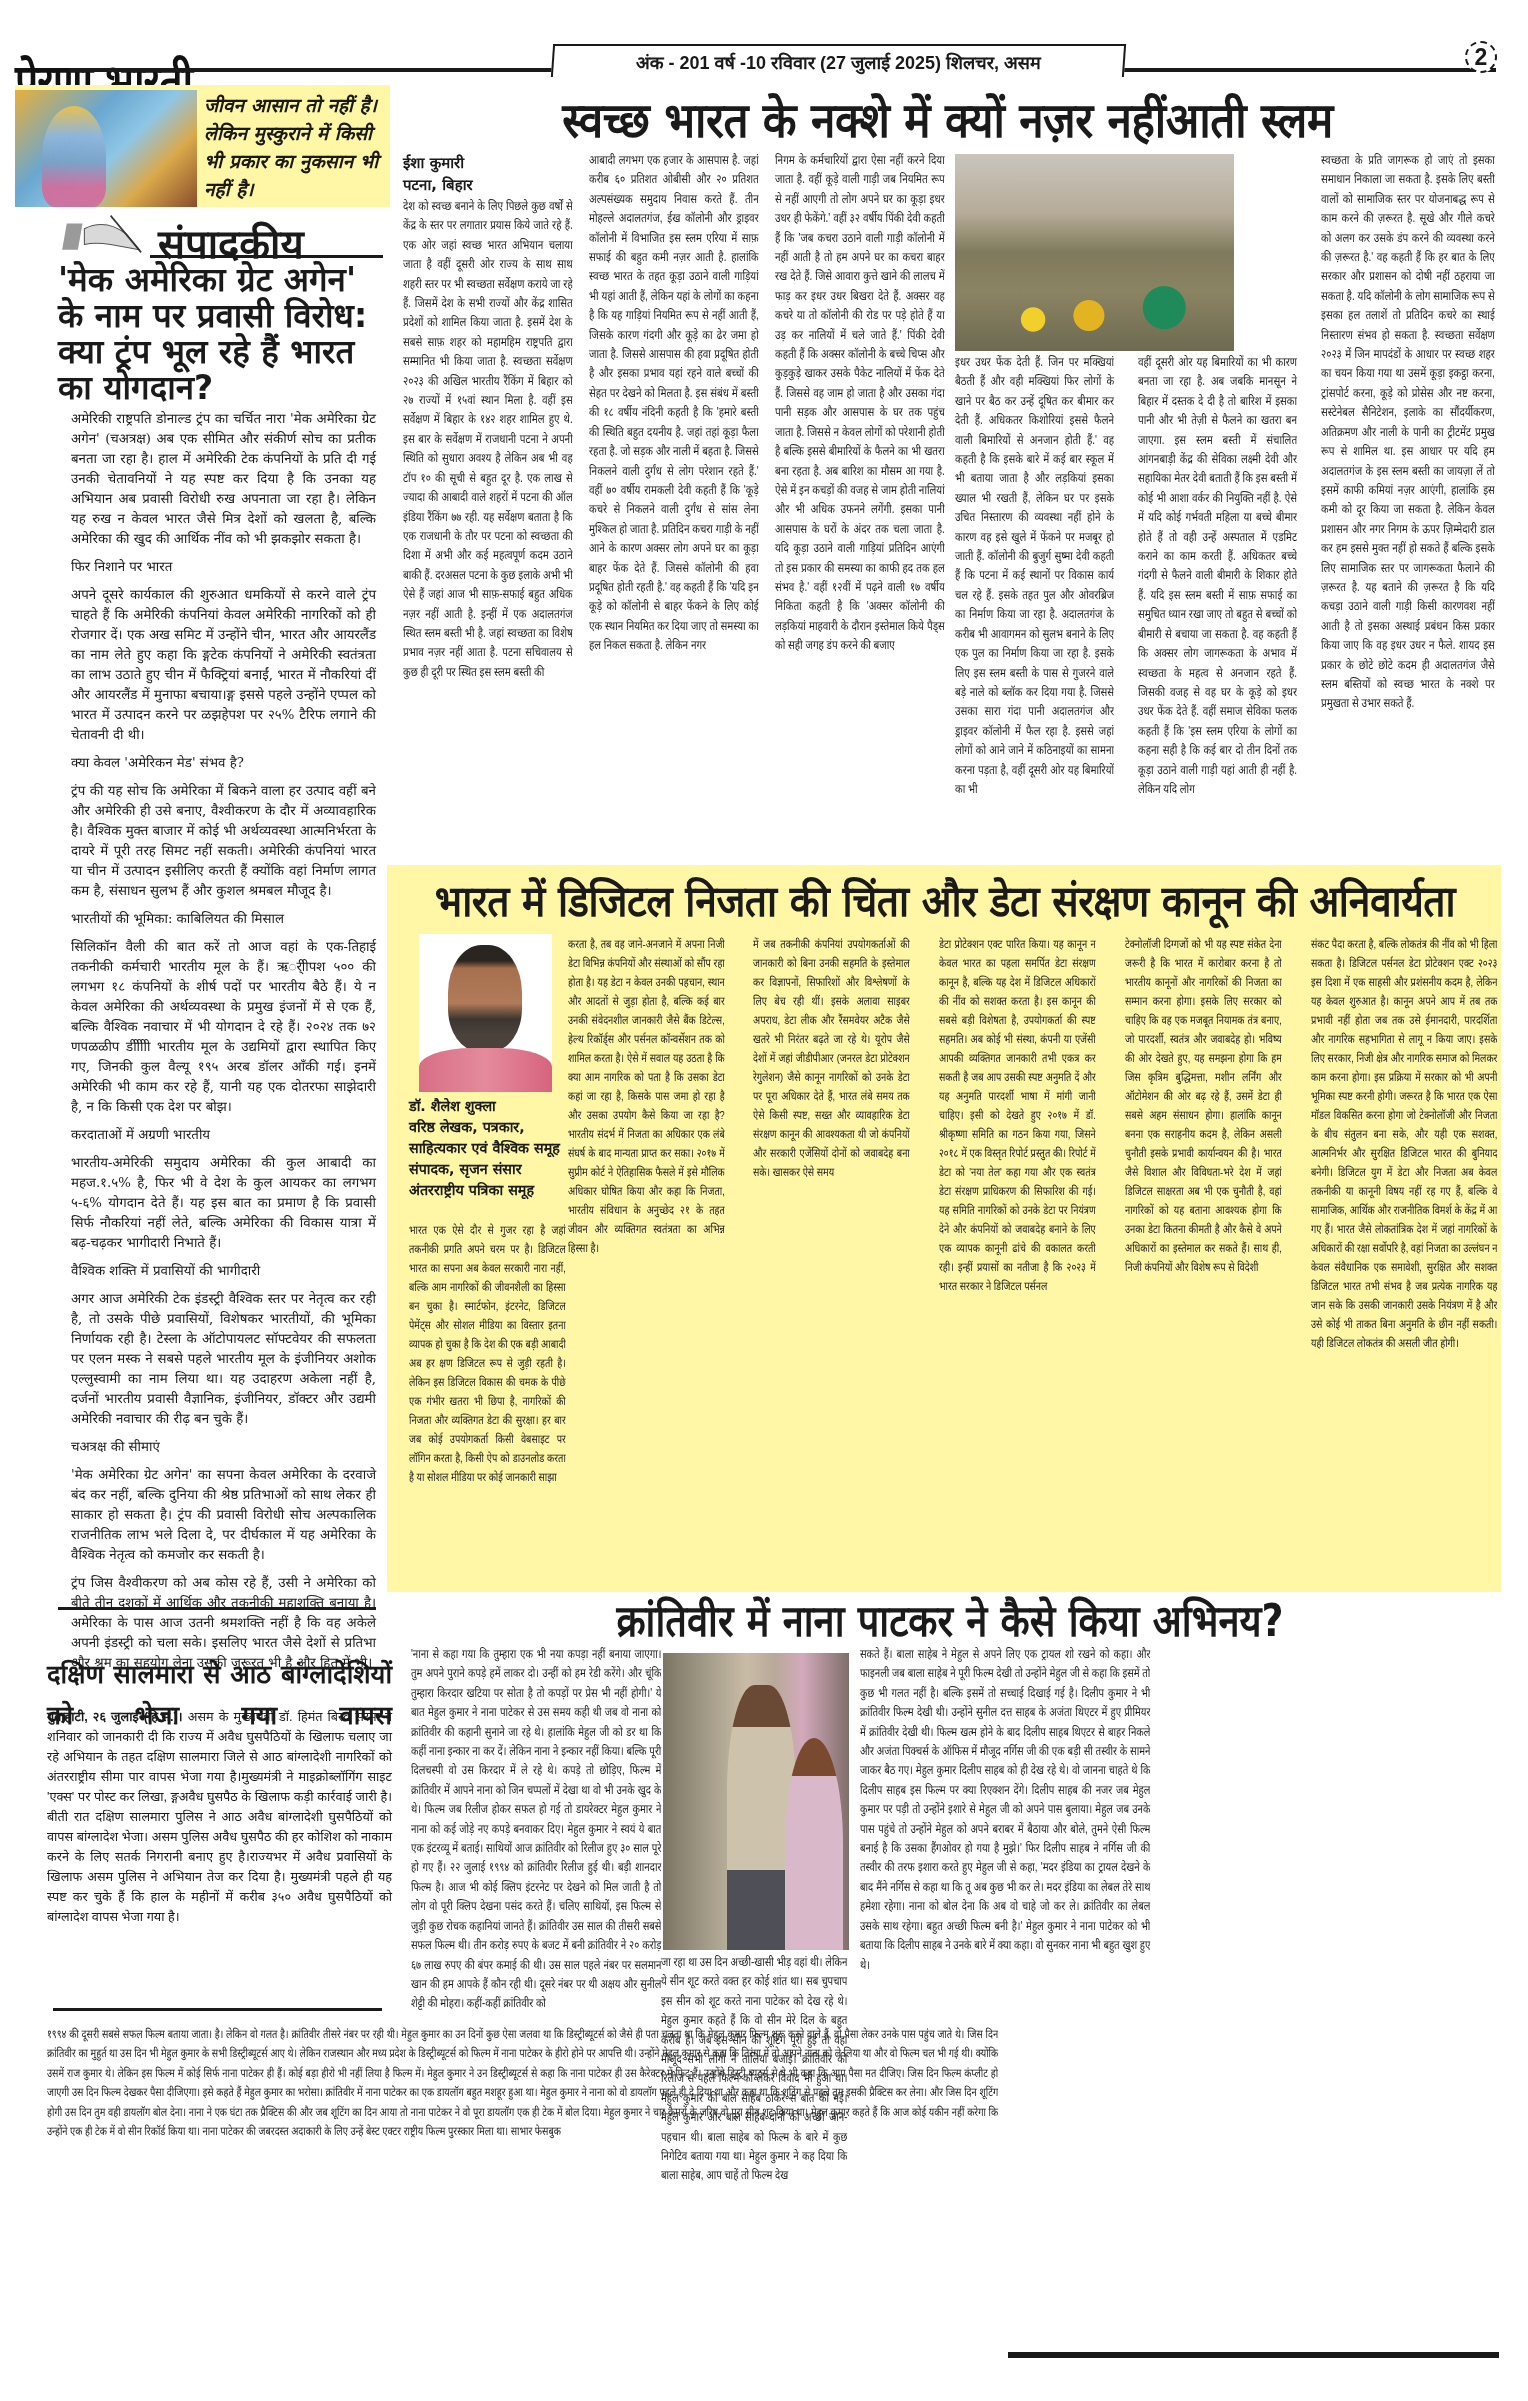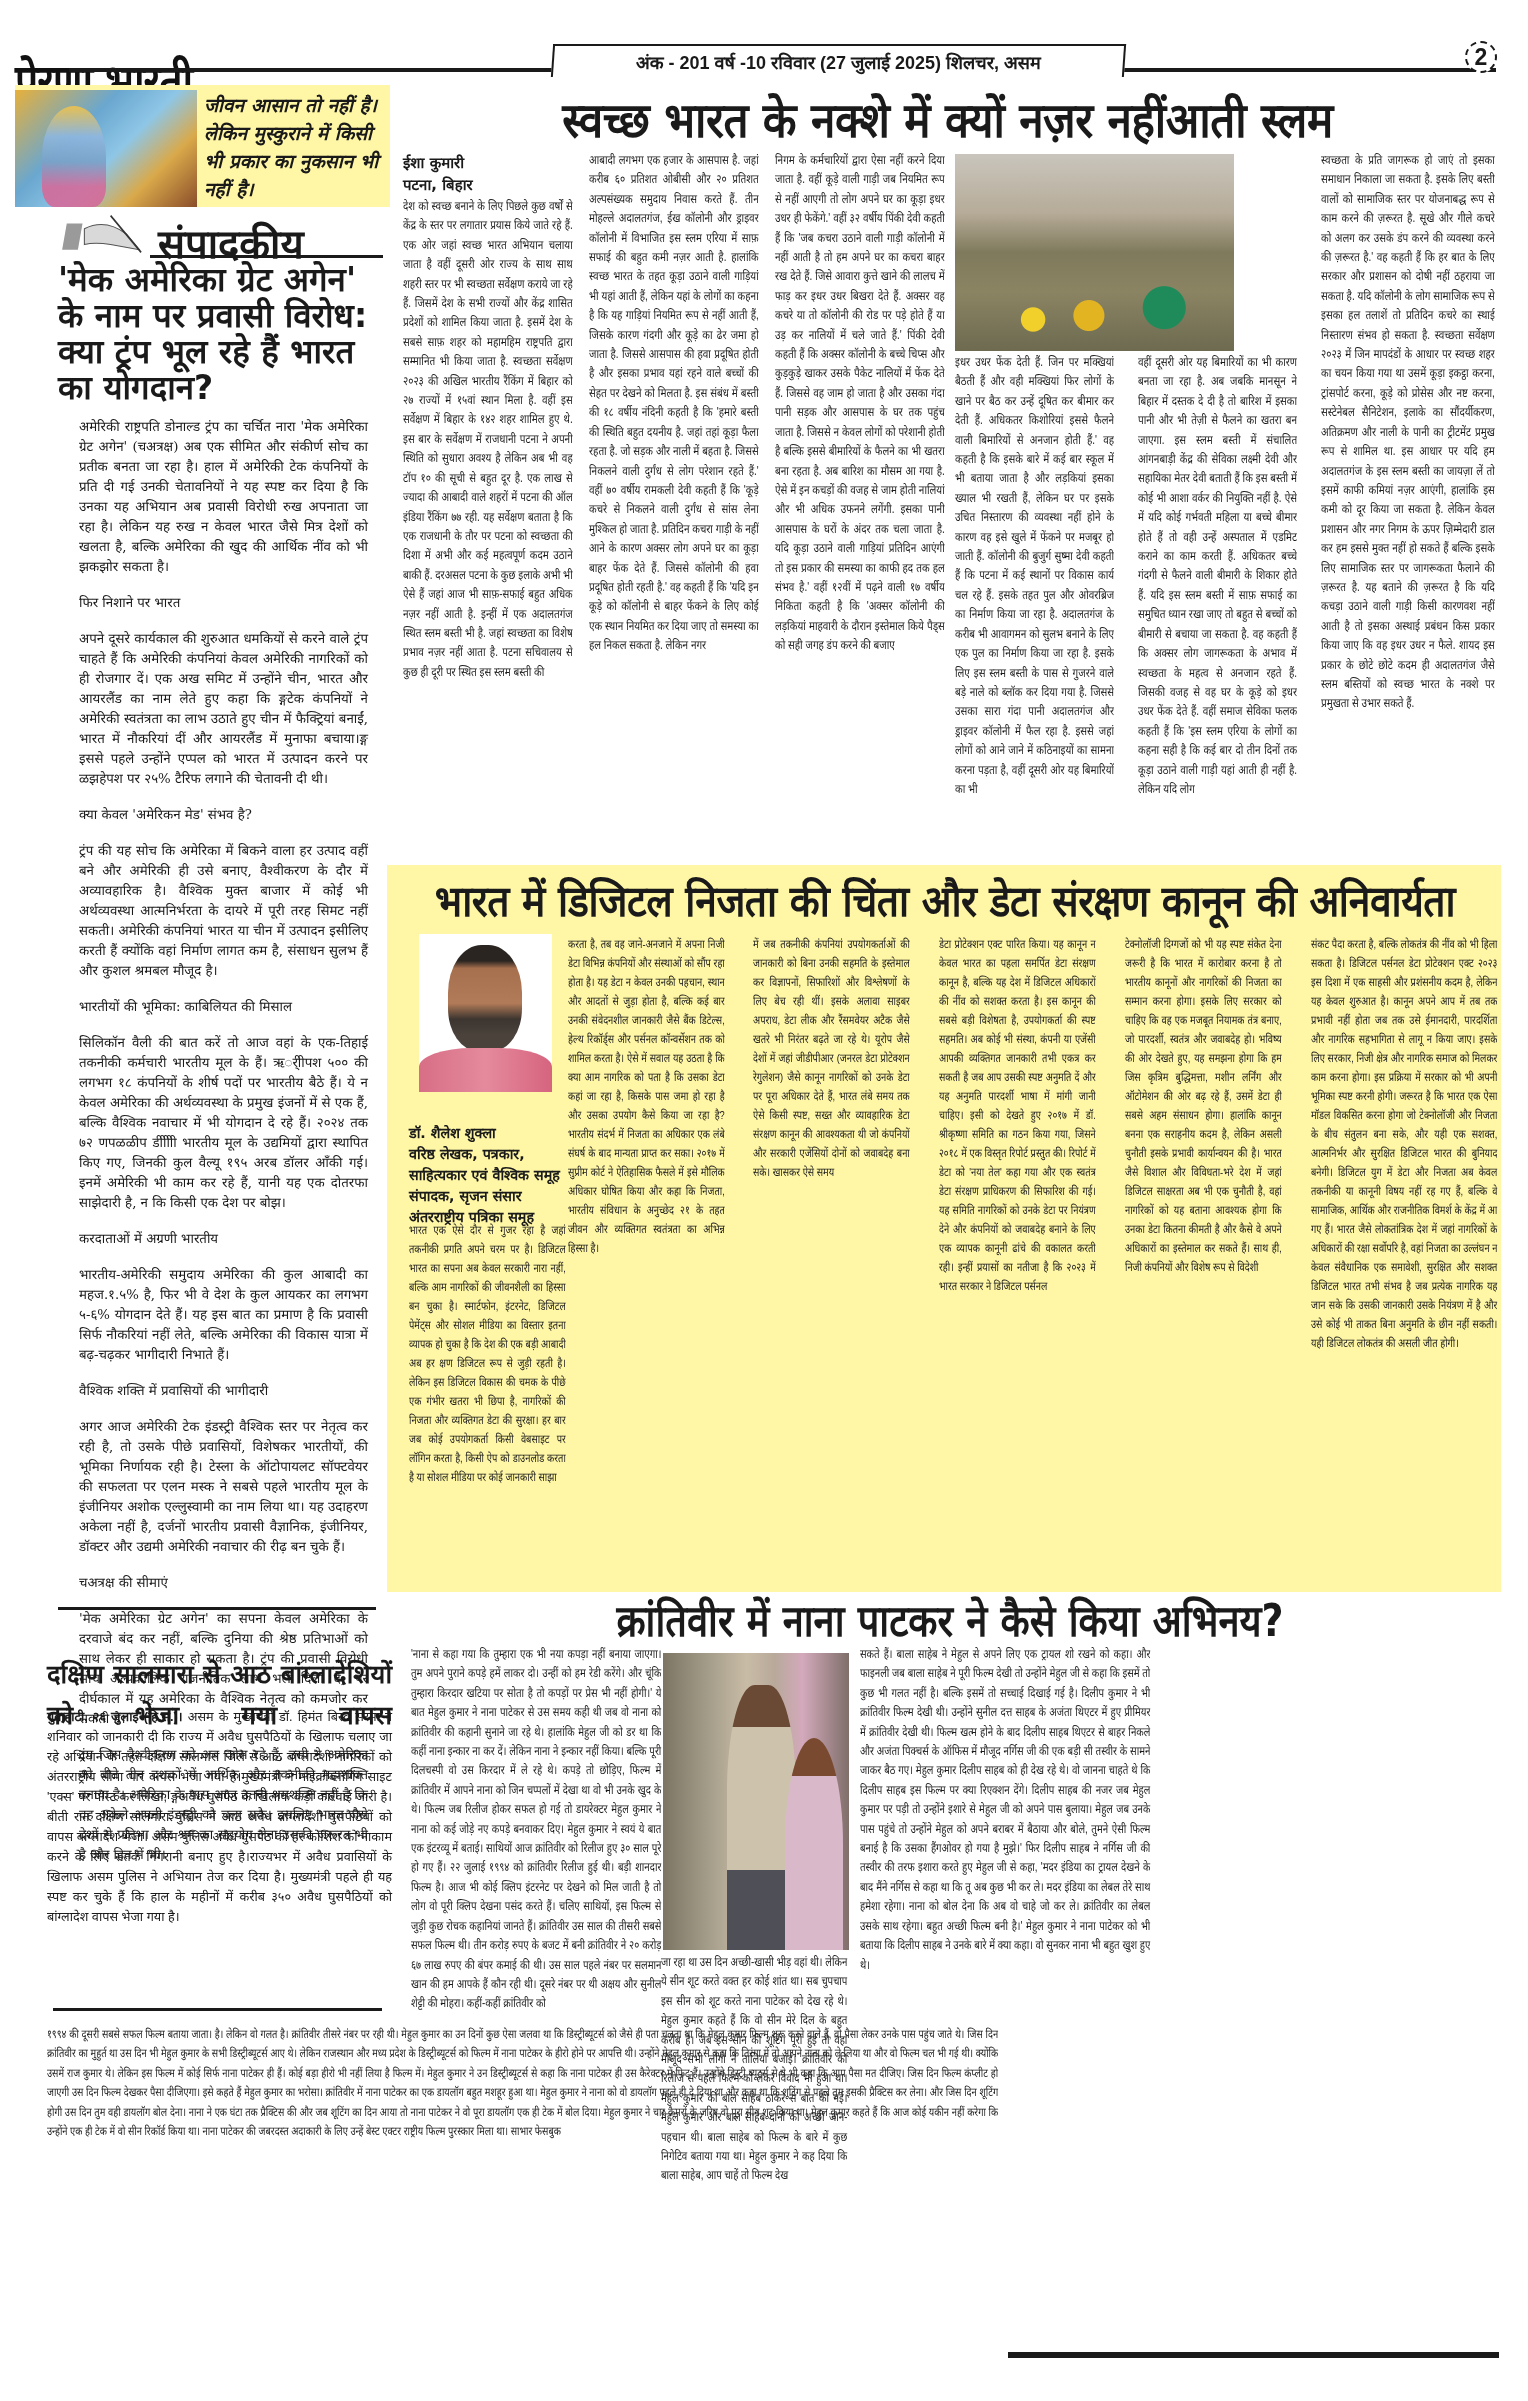--- a/index.html
+++ b/index.html
@@ -19,41 +19,41 @@
   .quote-img { left: 15px; top: 90px; width: 182px; height: 117px; background: linear-gradient(135deg, #e7b03a 0%, #6aa7cf 35%, #8ec6e6 55%, #d9a94a 75%, #8a4d2a 100%); }
   .quote-figure { left: 42px; top: 106px; width: 64px; height: 101px; border-radius: 50% 50% 20% 20%; background: linear-gradient(180deg,#f0c24a 0%, #8fb7de 30%, #7aa2c8 55%, #d46a9a 80%); opacity: 0.9; }
   .quote-text { left: 204px; top: 91px; width: 183px; font-size: 19px; font-weight: bold; line-height: 28px; text-align: left; font-family: "DejaVu Sans", sans-serif; font-style: italic; }
 
   
   .ed-icon { left: 47px; top: 213px; width: 101px; height: 42px; }
   .ed-label { left: 158px; top: 215px; font-size: 40px; font-weight: bold; }
   .ed-rule { left: 150px; top: 255px; width: 233px; height: 3.2px; background:#1a1a1a; }
   .ed-headline { left: 58px; top: 262px; width: 329px; font-size: 33px; font-weight: bold; line-height: 36px; }
   .ed-body { left: 63px; top: 401px; width: 321px; font-size: 13.3px; line-height: 20px; text-align: justify; font-family: "DejaVu Serif", serif; }
-  .ed-body p { margin: 16px; }
+  .ed-body p { margin: 8px; }
   .ed-body .sub { font-weight: normal; }
   .ed-end-rule { left: 58px; top: 1607px; width: 318px; height: 2.7px; background:#1a1a1a; }
 
   
   .sw-headline { left: 393px; top: 85px; width: 1109px; font-size: 44px; font-weight: bold; letter-spacing: -0.5px; text-align: center; transform: scaleY(1.1); transform-origin: center top; }
   .sw-byline { left: 403px; top: 152px; font-size: 15px; font-weight: bold; line-height: 22px; }
   .col { position: absolute; font-size: 12.2px; line-height: 19.4px; text-align: justify; font-family: "Liberation Sans", sans-serif; transform: scaleX(0.82); transform-origin: left top; }
   .sw-photo { left: 955px; top: 154px; width: 279px; height: 197px; background:
       radial-gradient(circle at 75% 78%, #1f8a5a 0 21px, transparent 22px),
       radial-gradient(circle at 48% 82%, #e2b422 0 15px, transparent 16px),
       radial-gradient(circle at 28% 84%, #f1d02c 0 11.7px, transparent 12.7px),
       linear-gradient(180deg, #c9c5bd 0%, #b6ab98 30%, #7f7a5c 50%, #8b8463 70%, #6d6a50 100%); }
 
   
   .dp-bg { left: 387px; top: 865px; width: 1114px; height: 727px; background: #fff7a6; }
   .dp-headline { left: 393px; top: 870px; width: 1104px; font-size: 39px; font-weight: bold; text-align: center; letter-spacing: -0.5px; transform: scaleY(1.1); transform-origin: center top; }
   .dp-photo { left: 419px; top: 934px; width: 133px; height: 158px; background: #fff; overflow: hidden; }
   .dp-face { position:absolute; left: 29px; top: 10.6px; width: 74px; height: 106px; border-radius: 45% 45% 40% 40%; background: linear-gradient(180deg, #2a2520 0%, #2a2520 15%, #a66f4e 22%, #b17a58 55%, #3c3530 70%, #4a423b 85%); }
   .dp-shirt { position:absolute; left: 0; top: 114px; width: 133px; height: 48px; background: linear-gradient(90deg,#d76e86,#e58a9d,#d6647f); border-radius: 40% 40% 0 0; }
-  .dp-author { left: 409px; top: 1096px; width: 154px; font-size: 14.3px; font-weight: bold; line-height: 21px; margin-top: 27px; }
+  .dp-author { left: 409px; top: 1096px; width: 154px; font-size: 14.3px; font-weight: bold; line-height: 21px; }
   .dcol { position:absolute; font-size: 11.7px; line-height: 19px; text-align: justify; font-family: "Liberation Sans", sans-serif; transform: scaleX(0.8); transform-origin: left top; }
 
   
   .bd-headline { left: 47px; top: 1618px; width: 345px; font-size: 25.5px; font-weight: bold; line-height: 41px; text-align: justify; text-align-last: justify; margin-top: 36px; }
   .bd-body { left: 47px; top: 1707px; width: 345px; font-size: 12.7px; line-height: 20px; text-align: justify; font-family: "Liberation Sans", sans-serif; }
   .bd-rule { left: 53px; top: 2008px; width: 329px; height: 2.7px; background:#1a1a1a; }
 
   
   .fm-headline { left: 552px; top: 1589px; width: 796px; font-size: 38px; font-weight: bold; text-align: center; transform: scaleY(1.15); transform-origin: center top; }
   .fm-photo { left: 663px; top: 1653px; width: 186px; height: 297px; background:

